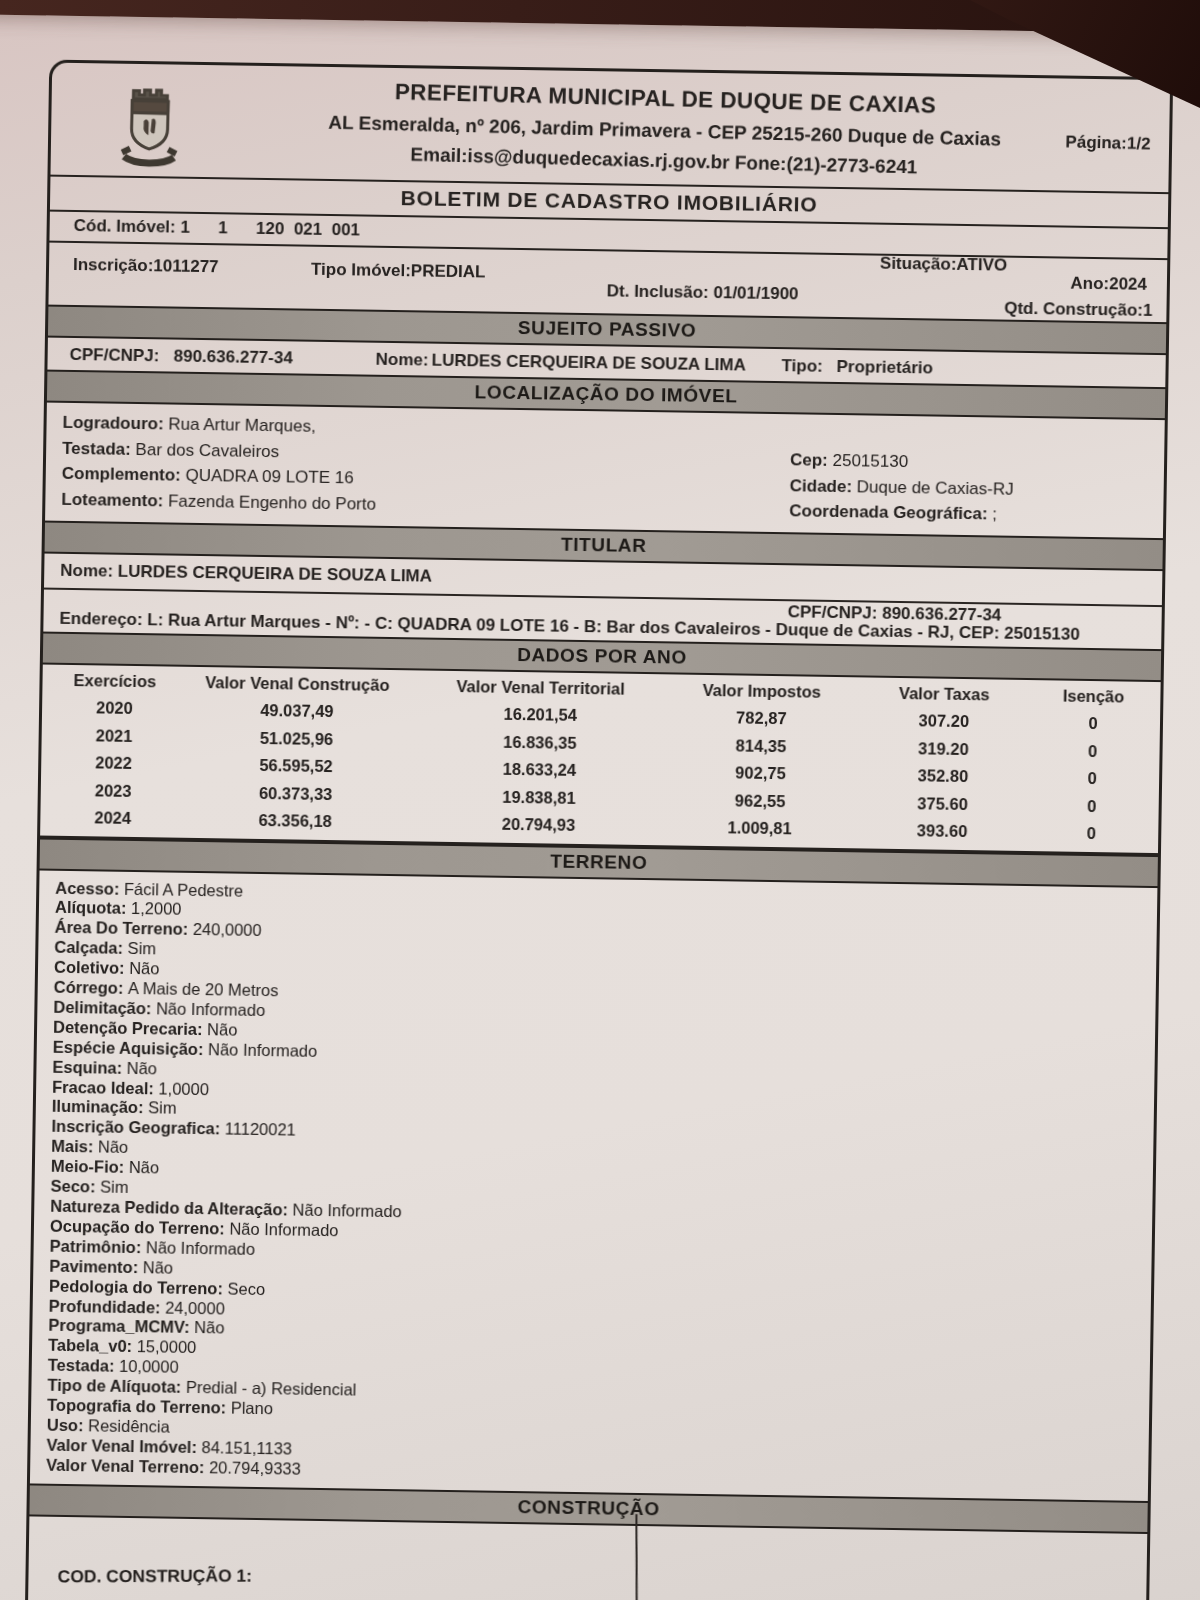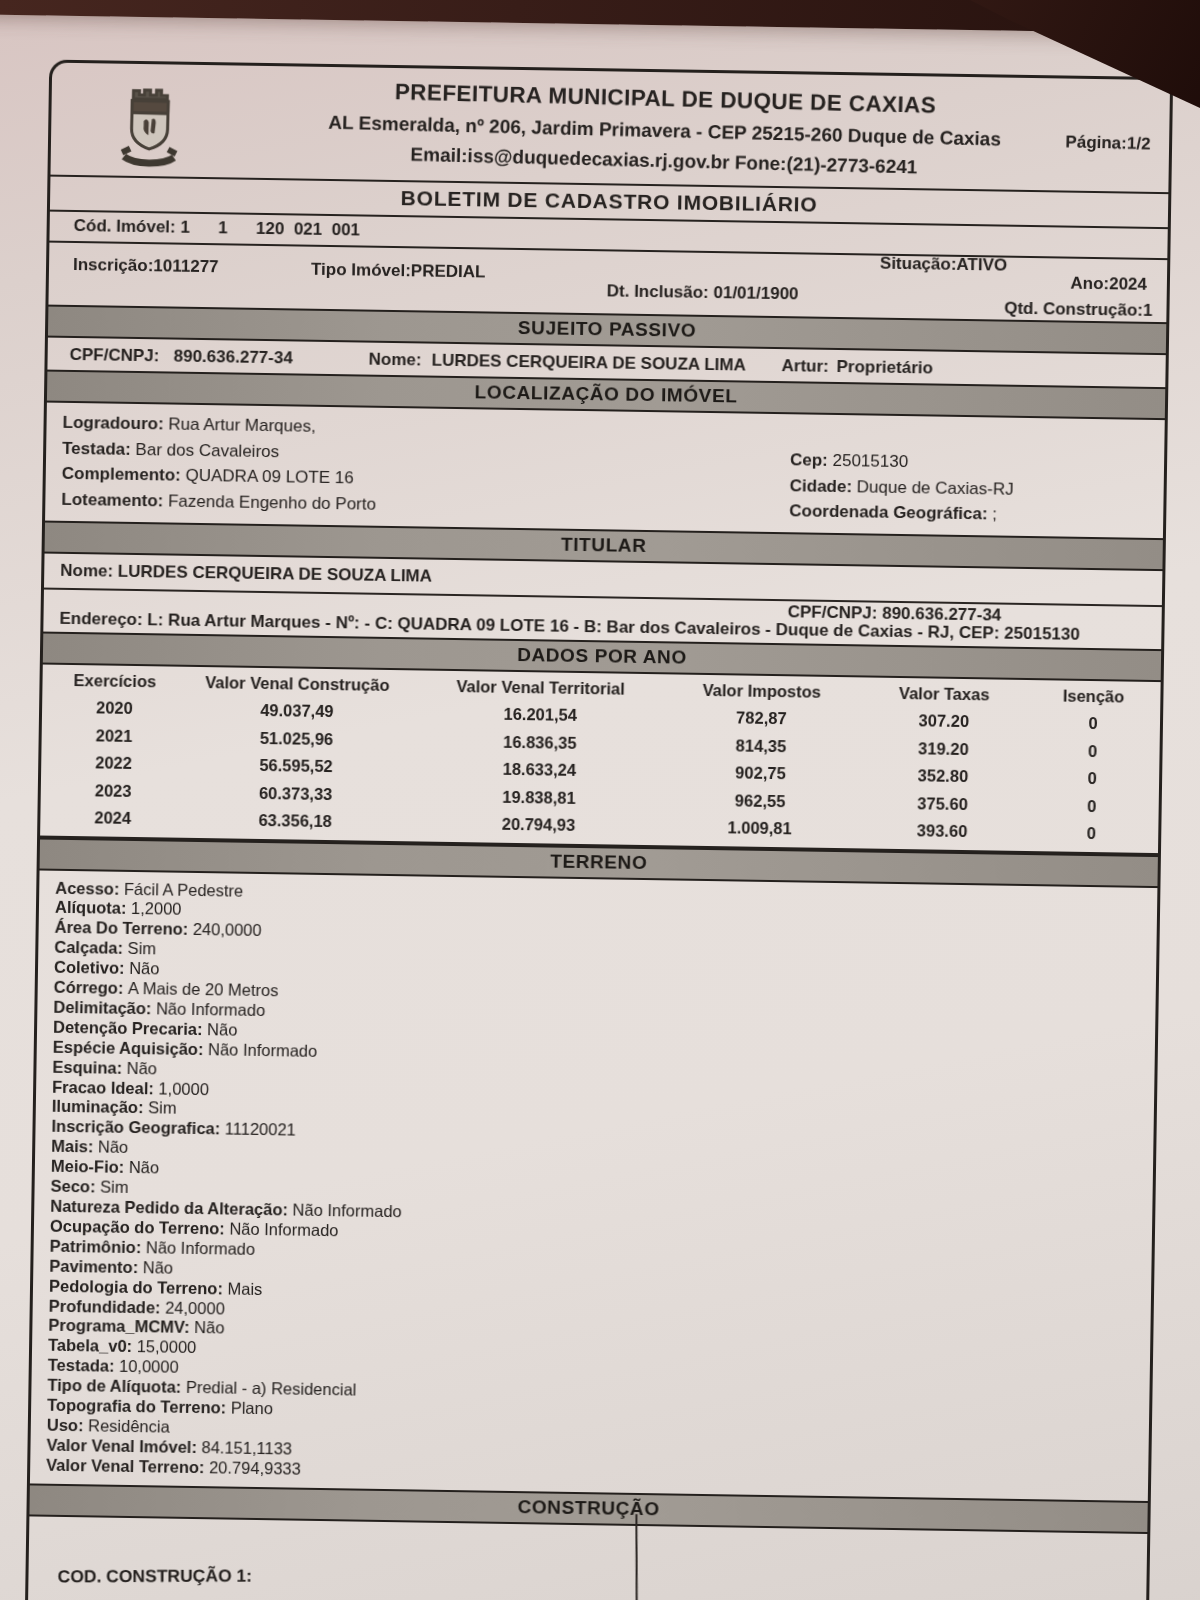--- a/index.html
+++ b/index.html
@@ -42,21 +42,21 @@
   .boletim{ text-align:center;font-weight:bold;font-size:21px;letter-spacing:.8px;padding:4px 0 5px;}
   .cod-row{padding:4px 0 5px 24px;font-weight:bold;font-size:17px;}
   .cod-row .v{white-space:pre;}
   .meta{position:relative;height:62px;font-weight:bold;font-size:17px;}
   .meta span{position:absolute;white-space:nowrap;}
   .m-insc{left:24px;top:12px;} .m-tipo{left:262px;top:13px;}
   .m-sit{right:160px;top:-2px;} .m-ano{right:20px;top:15px;}
   .m-dt{left:558px;top:30px;} .m-qtd{right:14px;top:41px;}
   .suj{position:relative;height:32px;font-weight:bold;font-size:17px;}
   .suj span{position:absolute;top:7px;white-space:nowrap;}
-  .s-cpf-l{left:22px;} .s-cpf-v{left:126px;} .s-nome-l{left:321px;} .s-nome-v{left:384px;} .s-tipo-l{left:734px;} .s-tipo-v{left:789px;}
+  .s-cpf-l{left:22px;} .s-cpf-v{left:126px;} .s-nome-l{left:328px;} .s-nome-v{left:384px;} .s-tipo-l{left:734px;} .s-tipo-v{left:789px;}
   .loc{position:relative;padding:7px 0 9px 16px;font-size:17px;}
   .loc .line,.constr .line,.terr .line{line-height:25.5px;}
   .loc-right{position:absolute;left:744px;top:33px;}
   .lbl{font-weight:bold;} .val{font-weight:normal;}
   .tit{position:relative;height:78px;font-size:17px;}
   .t-nome{position:absolute;left:16px;top:7px;font-weight:bold;}
   .t-rule{position:absolute;left:0;right:0;top:34px;border-top:2px solid #2a2522;}
   .t-cpf{position:absolute;left:744px;top:37px;font-weight:bold;}
   .t-end{position:absolute;left:16px;top:55px;font-weight:bold;white-space:nowrap;}
   
@@ -121,21 +121,21 @@
       <span class="m-dt">Dt. Inclusão:  01/01/1900</span>
       <span class="m-qtd">Qtd. Construção:1</span>
     </div>
 
     <div class="section-bar">SUJEITO PASSIVO</div>
     <div class="suj">
       <span class="s-cpf-l">CPF/CNPJ:</span>
       <span class="s-cpf-v">890.636.277-34</span>
       <span class="s-nome-l">Nome:</span>
       <span class="s-nome-v">LURDES CERQUEIRA DE SOUZA LIMA</span>
-      <span class="s-tipo-l">Artur:</span>
+      <span class="s-tipo-l">Tipo:</span>
       <span class="s-tipo-v">Proprietário</span>
     </div>
 
     <div class="section-bar">LOCALIZAÇÃO DO IMÓVEL</div>
     <div class="loc">
       <div>
           <div class="line"><span class="lbl">Logradouro: </span><span class="val">Rua Artur Marques,</span></div>
           <div class="line"><span class="lbl">Testada: </span><span class="val">Bar dos Cavaleiros</span></div>
           <div class="line"><span class="lbl">Complemento: </span><span class="val">QUADRA 09 LOTE 16</span></div>
           <div class="line"><span class="lbl">Loteamento: </span><span class="val">Fazenda Engenho do Porto</span></div>
@@ -237,21 +237,21 @@
         <div class="line"><span class="lbl">Fracao Ideal: </span><span class="val">1,0000</span></div>
         <div class="line"><span class="lbl">Iluminação: </span><span class="val">Sim</span></div>
         <div class="line"><span class="lbl">Inscrição Geografica: </span><span class="val">11120021</span></div>
         <div class="line"><span class="lbl">Mais: </span><span class="val">Não</span></div>
         <div class="line"><span class="lbl">Meio-Fio: </span><span class="val">Não</span></div>
         <div class="line"><span class="lbl">Seco: </span><span class="val">Sim</span></div>
         <div class="line"><span class="lbl">Natureza Pedido da Alteração: </span><span class="val">Não Informado</span></div>
         <div class="line"><span class="lbl">Ocupação do Terreno: </span><span class="val">Não Informado</span></div>
         <div class="line"><span class="lbl">Patrimônio: </span><span class="val">Não Informado</span></div>
         <div class="line"><span class="lbl">Pavimento: </span><span class="val">Não</span></div>
-        <div class="line"><span class="lbl">Pedologia do Terreno: </span><span class="val">Mais</span></div>
+        <div class="line"><span class="lbl">Pedologia do Terreno: </span><span class="val">Seco</span></div>
         <div class="line"><span class="lbl">Profundidade: </span><span class="val">24,0000</span></div>
         <div class="line"><span class="lbl">Programa_MCMV: </span><span class="val">Não</span></div>
         <div class="line"><span class="lbl">Tabela_v0: </span><span class="val">15,0000</span></div>
         <div class="line"><span class="lbl">Testada: </span><span class="val">10,0000</span></div>
         <div class="line"><span class="lbl">Tipo de Alíquota: </span><span class="val">Predial - a) Residencial</span></div>
         <div class="line"><span class="lbl">Topografia do Terreno: </span><span class="val">Plano</span></div>
         <div class="line"><span class="lbl">Uso: </span><span class="val">Residência</span></div>
         <div class="line"><span class="lbl">Valor Venal Imóvel: </span><span class="val">84.151,1133</span></div>
         <div class="line"><span class="lbl">Valor Venal Terreno: </span><span class="val">20.794,9333</span></div>
       </div>

